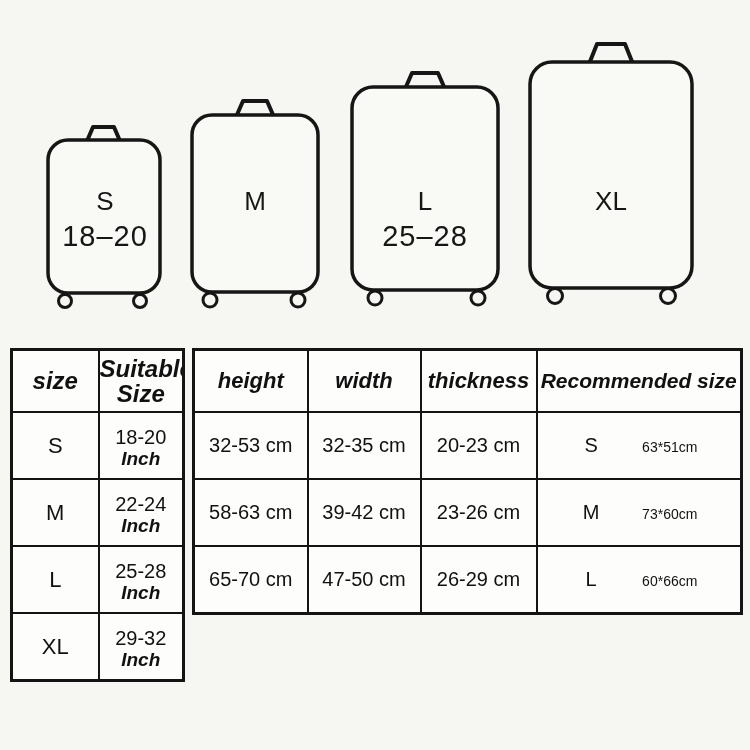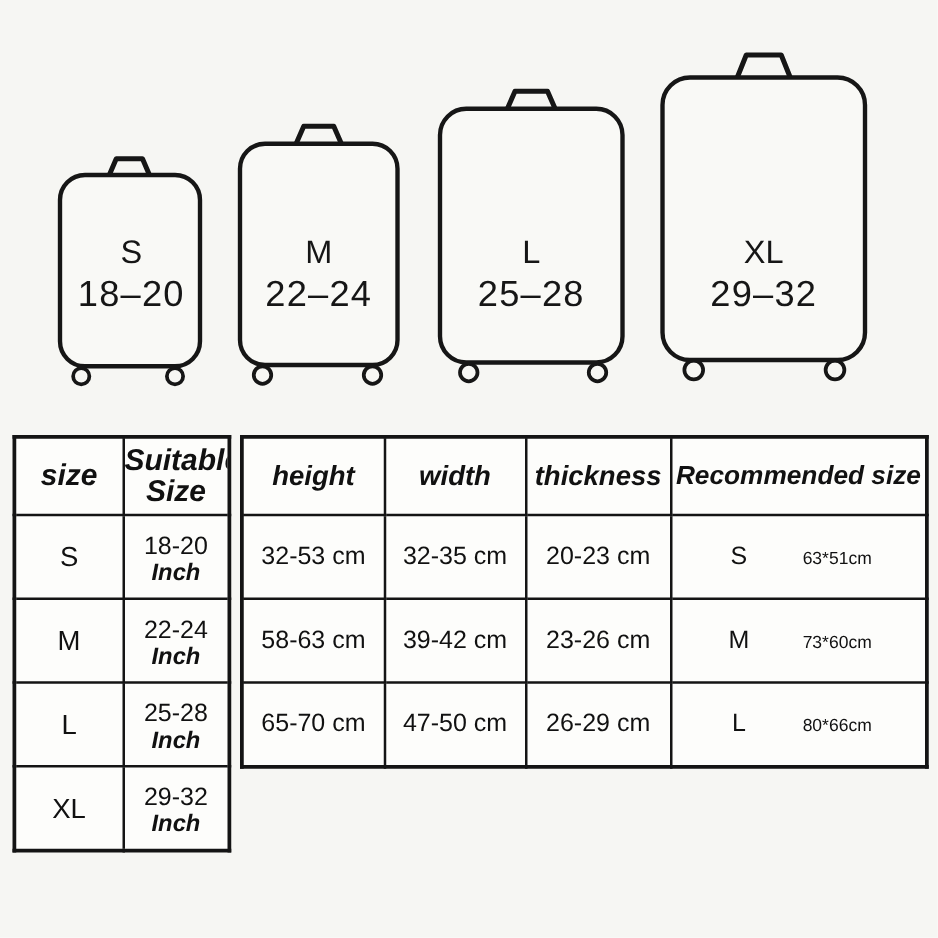--- a/index.html
+++ b/index.html
@@ -72,21 +72,20 @@
   </div>
 
   <div class="suitcase sc-m">
     <svg width="140" height="225" viewBox="0 0 140 225">
       <path d="M51,24 L58,8 L82,8 L89,24" fill="none" stroke="#161616" stroke-width="4" stroke-linejoin="round"></path>
       <circle cx="25" cy="207" r="7" fill="#f6f6f3" stroke="#161616" stroke-width="3"></circle>
       <circle cx="113" cy="207" r="7" fill="#f6f6f3" stroke="#161616" stroke-width="3"></circle>
       <rect x="7" y="22" width="126" height="177" rx="20" fill="#f9f9f6" stroke="#161616" stroke-width="3.5"></rect>
     </svg>
     <div class="case-label lbl-letter"><span class="case-letter">M</span></div>
-    <div class="case-label lbl-range"><span class="case-range">22–24</span></div>
   </div>
 
   <div class="suitcase sc-l">
     <svg width="160" height="253" viewBox="0 0 160 253">
       <path d="M60,24 L67,8 L93,8 L100,24" fill="none" stroke="#161616" stroke-width="4" stroke-linejoin="round"></path>
       <circle cx="30" cy="233" r="7" fill="#f6f6f3" stroke="#161616" stroke-width="3"></circle>
       <circle cx="133" cy="233" r="7" fill="#f6f6f3" stroke="#161616" stroke-width="3"></circle>
       <rect x="7" y="22" width="146" height="203" rx="21" fill="#f9f9f6" stroke="#161616" stroke-width="3.5"></rect>
     </svg>
     <div class="case-label lbl-letter"><span class="case-letter">L</span></div>
@@ -94,21 +93,20 @@
   </div>
 
   <div class="suitcase sc-xl">
     <svg width="176" height="280" viewBox="0 0 176 280">
       <path d="M66,26 L74,6 L102,6 L110,26" fill="none" stroke="#161616" stroke-width="4" stroke-linejoin="round"></path>
       <circle cx="32" cy="258" r="7.5" fill="#f6f6f3" stroke="#161616" stroke-width="3"></circle>
       <circle cx="145" cy="258" r="7.5" fill="#f6f6f3" stroke="#161616" stroke-width="3"></circle>
       <rect x="7" y="24" width="162" height="226" rx="22" fill="#f9f9f6" stroke="#161616" stroke-width="3.5"></rect>
     </svg>
     <div class="case-label lbl-letter"><span class="case-letter">XL</span></div>
-    <div class="case-label lbl-range"><span class="case-range">29–32</span></div>
   </div>
 
   <table class="tbl tbl-size">
     <colgroup>
         <col style="width:87px">
         <col style="width:85px">
       </colgroup>
     <tbody>
         <tr>
       <th>size</th>
@@ -181,20 +179,20 @@
         </div>
       </td>
     </tr>
     <tr>
       <td>65-70 cm</td>
       <td>47-50 cm</td>
       <td>26-29 cm</td>
       <td>
         <div class="rs">
           <span class="rs-letter">L</span>
-          <span class="rs-value">80*66cm</span>
+          <span class="rs-value">60*66cm</span>
         </div>
       </td>
     </tr>
   </tbody>
     </table>
 
 </div>
 
 </body></html>

